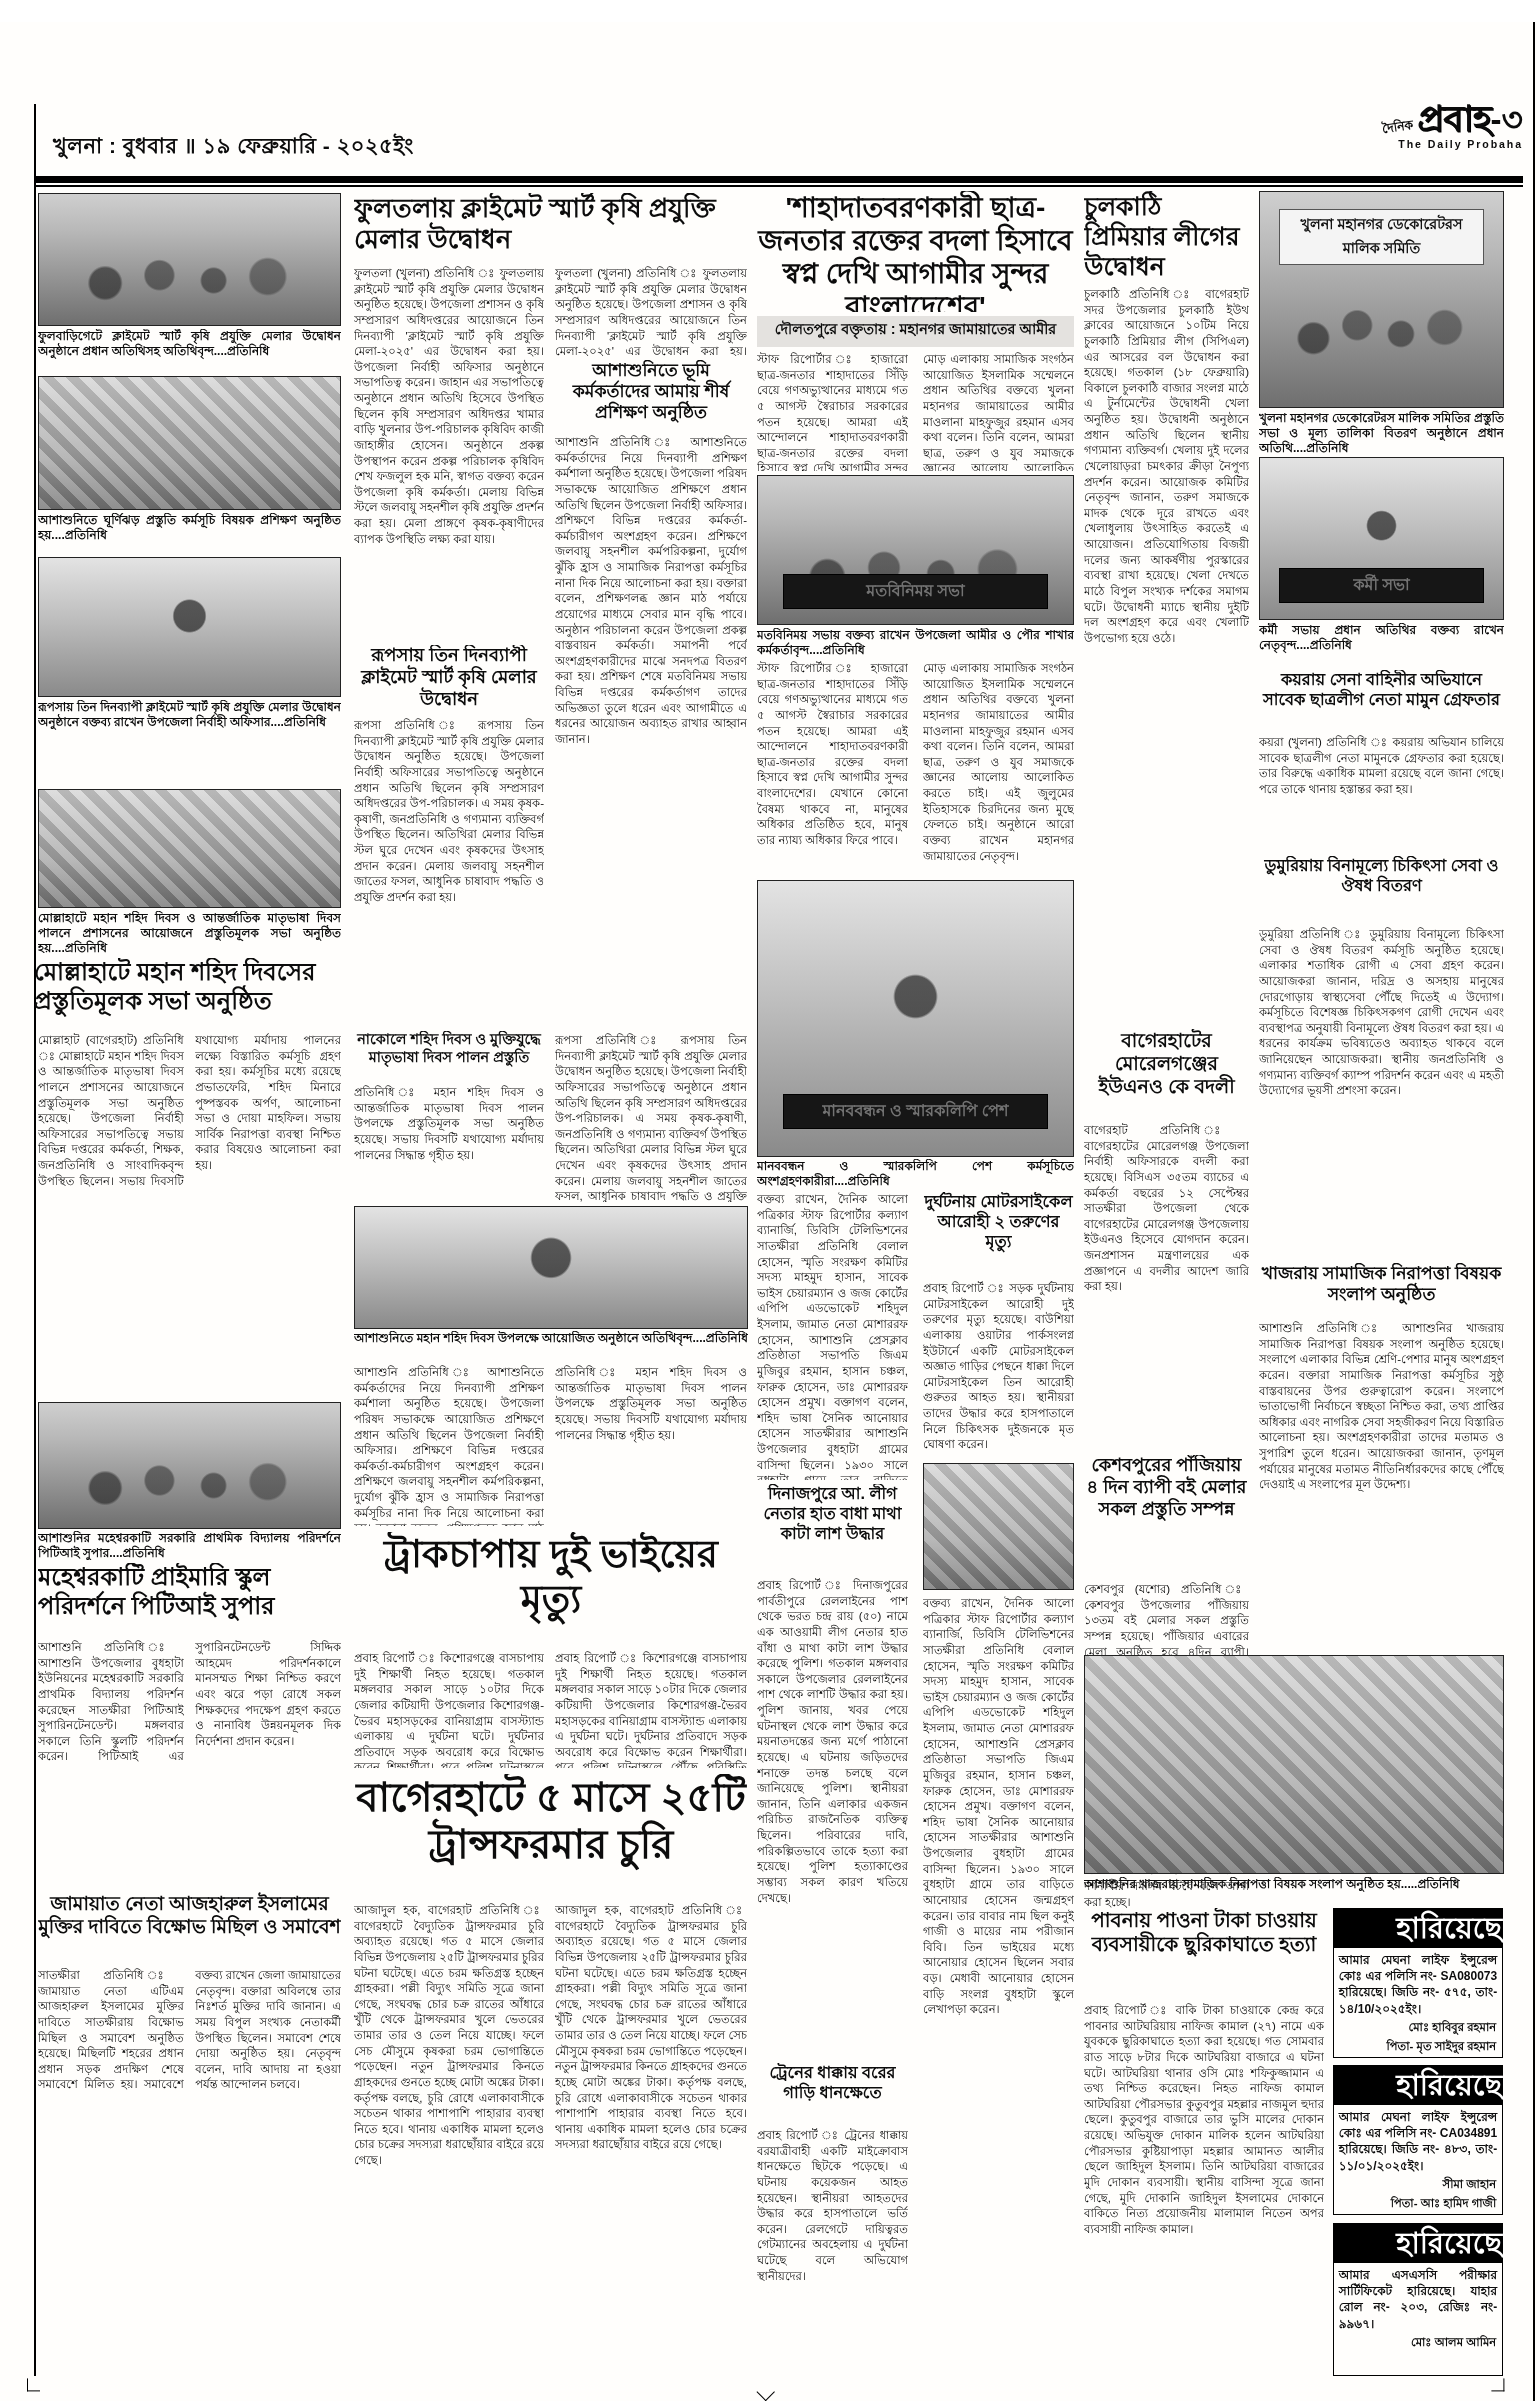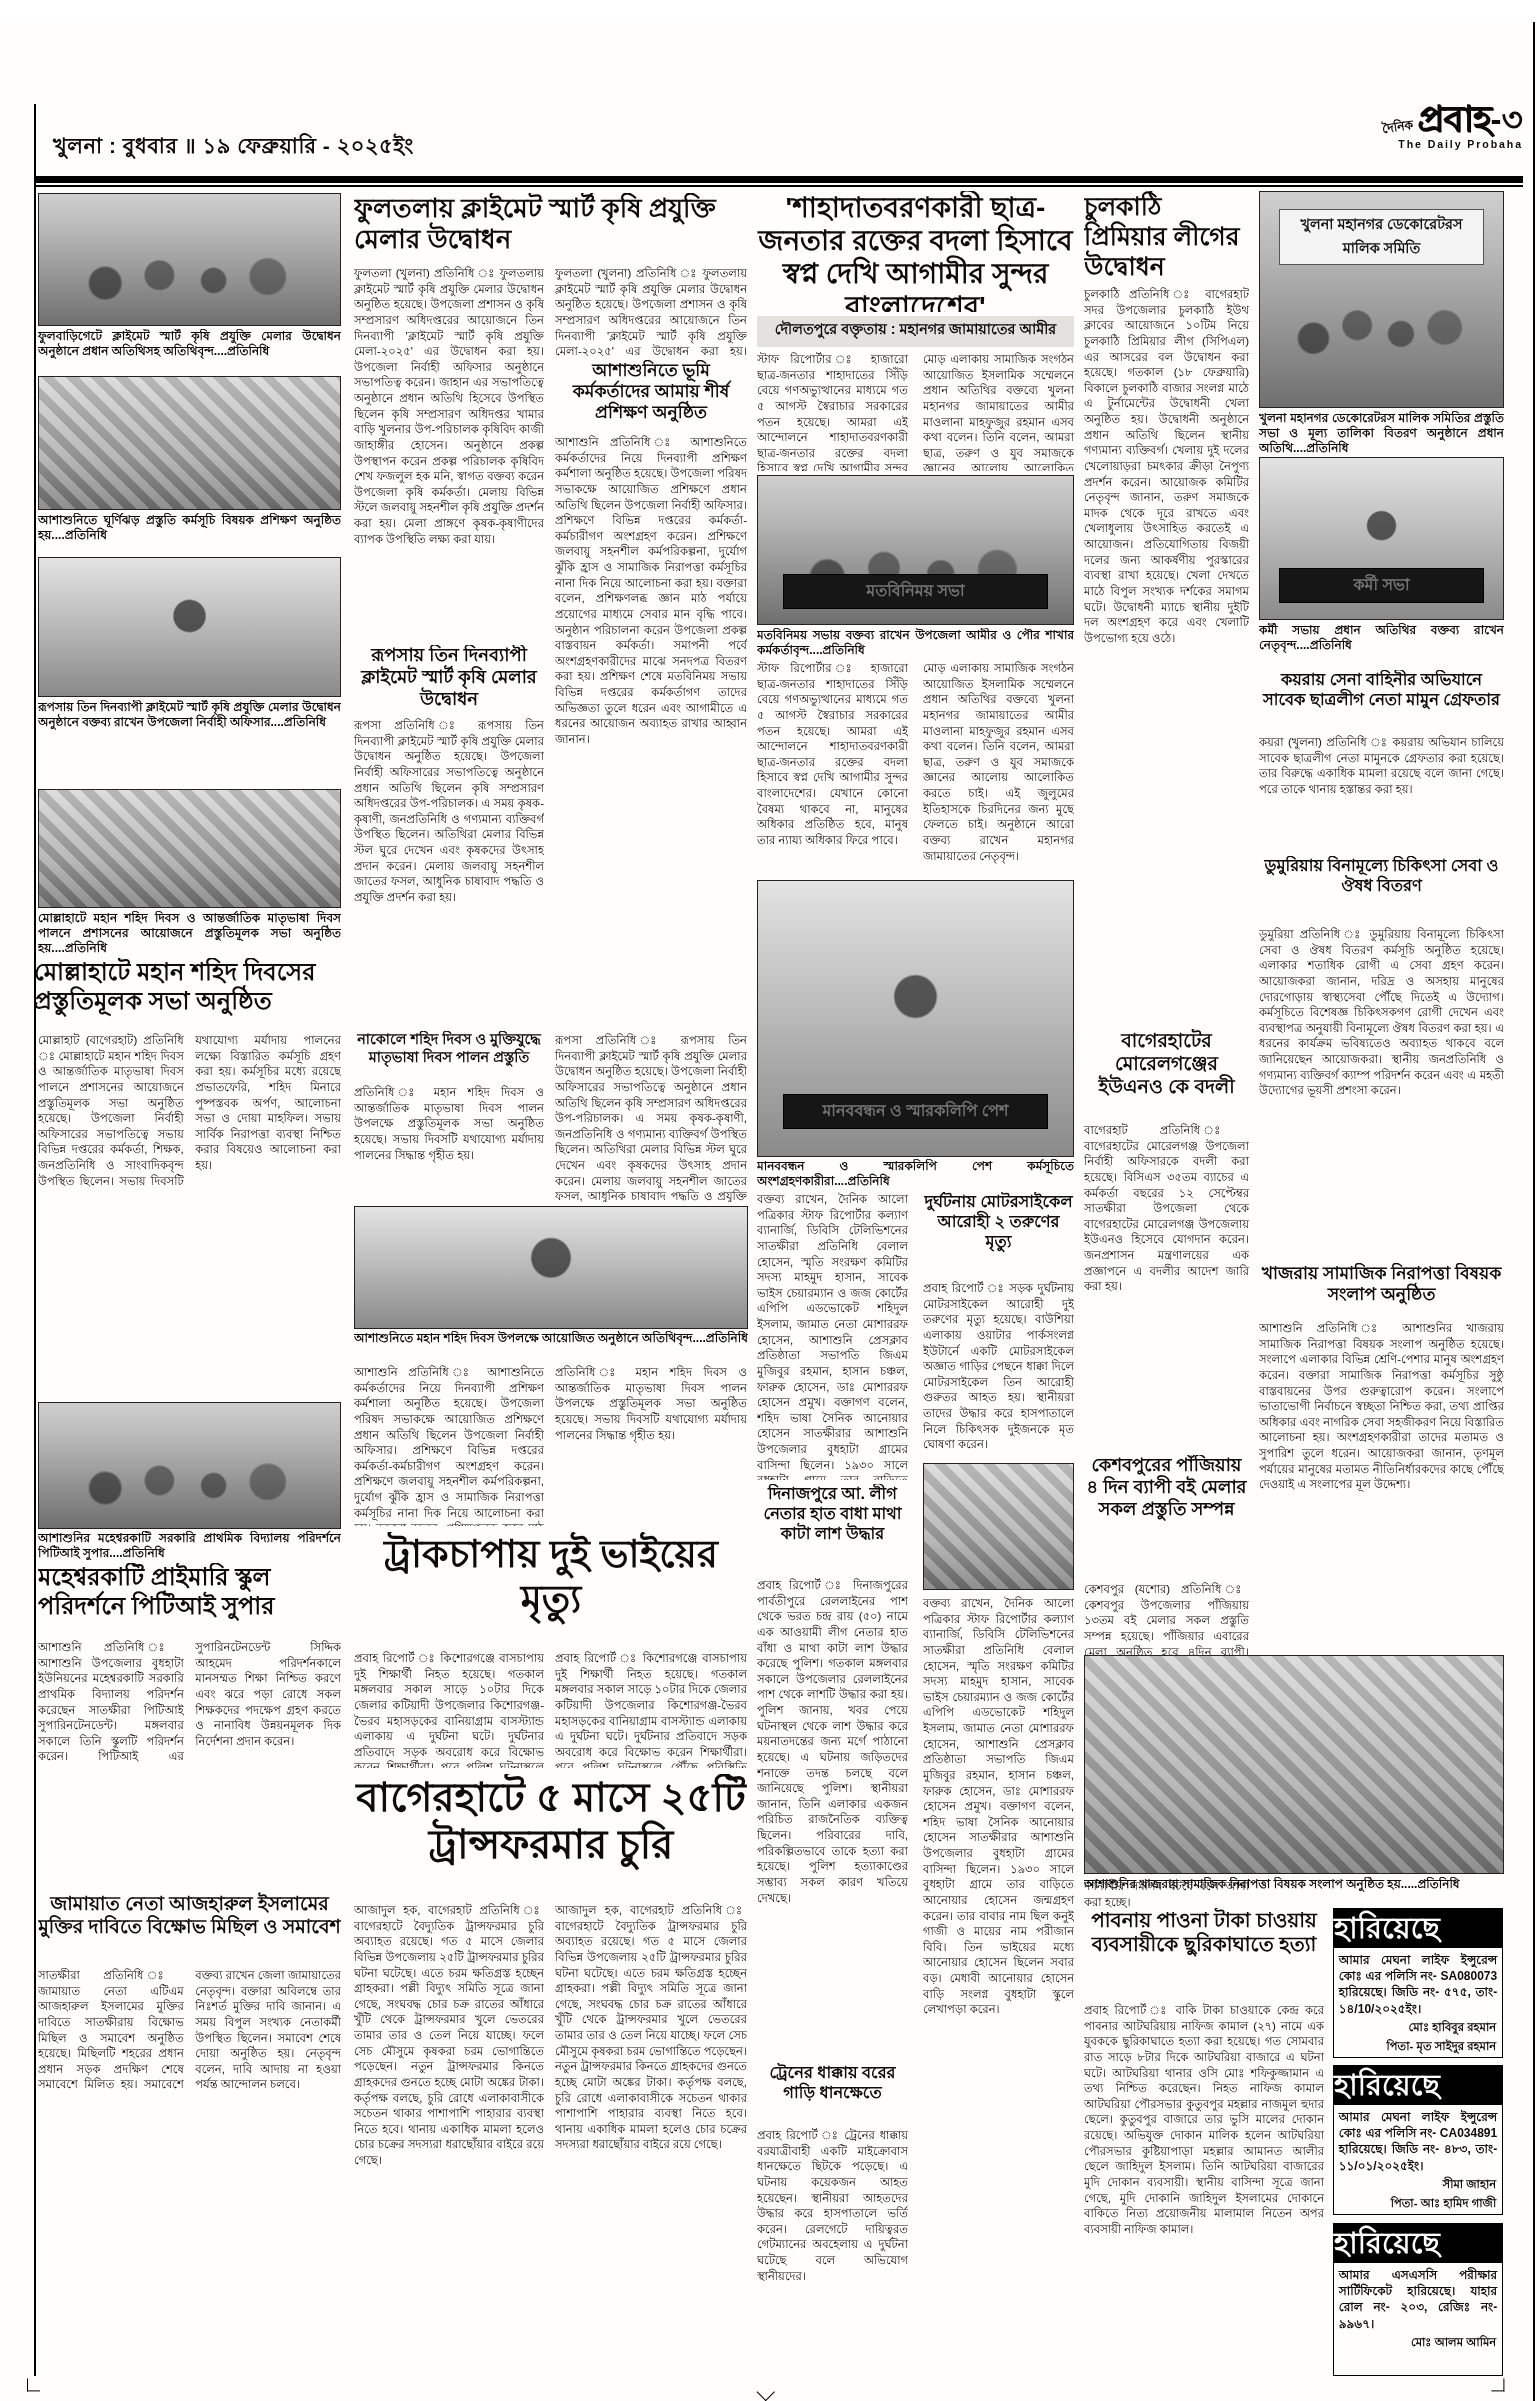--- a/index.html
+++ b/index.html
@@ -33,21 +33,21 @@
      font-weight:bold;font-size:14.4px;text-align:center;padding:2.9px 1.9px;color:#111;}
   .banner.dark{background:#161616;color:#737373;border-color:#000;top:auto;bottom:10%;font-size:16px;}
   .cap{font-size:12px;font-weight:bold;line-height:1.25;text-align:justify;overflow:hidden;}
   .bt{font-size:11.5px;line-height:1.36;text-align:justify;overflow:hidden;word-break:break-word;}
   .bt2{column-count:2;column-gap:11.5px;}
   .h-xl{font-weight:900;text-align:center;line-height:1.18;overflow:hidden;}
   .h-l{font-weight:800;line-height:1.2;overflow:hidden;}
   .h-m{font-weight:800;text-align:center;line-height:1.22;overflow:hidden;}
   .subhead{background:#e4e2df;font-weight:bold;font-size:14.4px;text-align:center;line-height:1.9;overflow:hidden;}
   .lostbox{border:1.9px solid #000;}
-  .lostbox .lt{background:#000;color:#fff;font-weight:900;font-size:29px;text-align:left;line-height:1.35;}
+  .lostbox .lt{background:#000;color:#fff;font-weight:900;font-size:29px;text-align:right;line-height:1.35;padding-left:36px;}
   .lostbox .lb{font-size:12px;font-weight:bold;line-height:1.35;padding:3.8px 4.8px;text-align:justify;overflow:hidden;}
   .lostbox .ls{font-size:11.5px;font-weight:bold;text-align:right;padding:0 5.8px 3.8px 0;line-height:1.3;}
   .cropmark{border-left:1.9px solid #000;border-top:1.9px solid #000;width:13.4px;height:13.4px;}
 </style>
 </head>
 <body>
 
 <div id="paper">
 
   <div class="abs vrule" style="left:34px;top:82px;width:1.9px;height:2272px;"></div>

